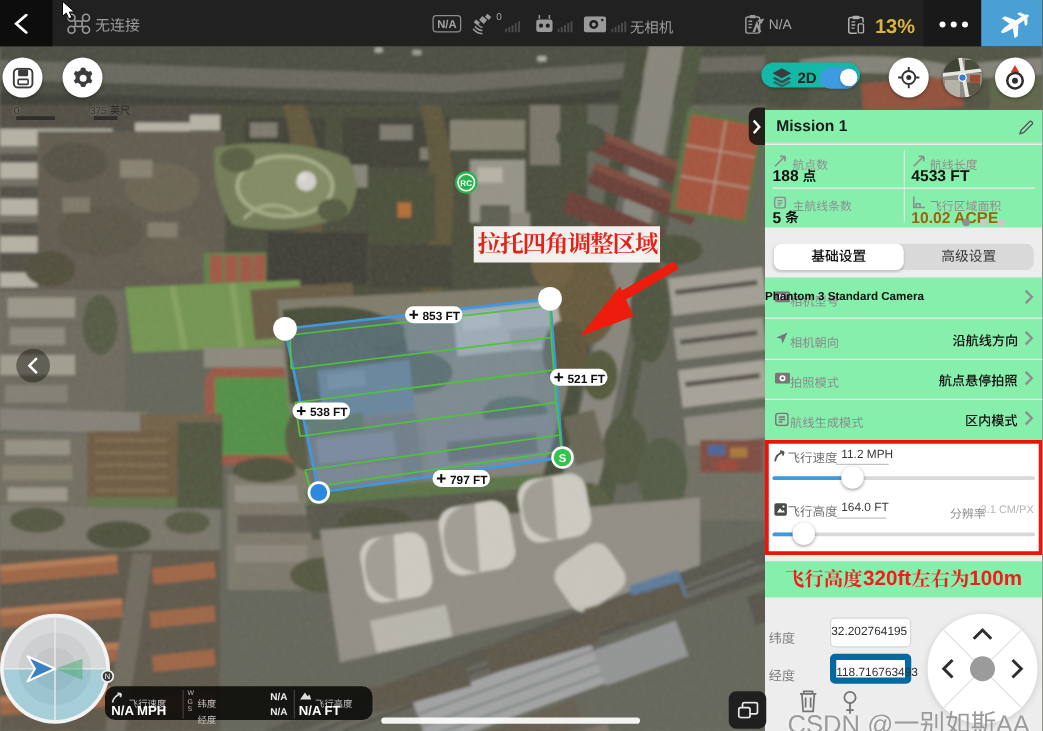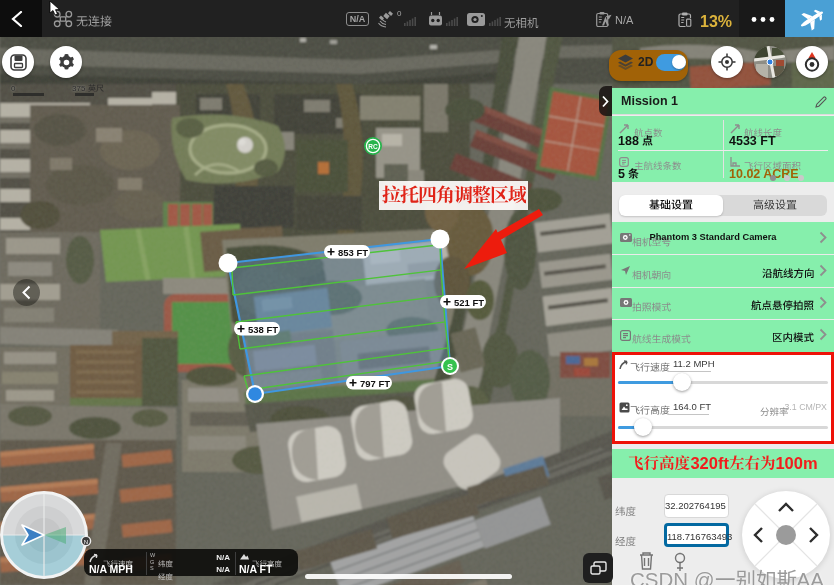--- a/index.html
+++ b/index.html
@@ -530,21 +530,21 @@
     </svg>
 </div>
 
 <div class="abs" style="left:11px;top:84px;color:#2a2a2a;font-size:8px;text-shadow:0 0 2px rgba(255,255,255,.5)">0</div>
 <div class="abs" style="left:72px;top:84px;color:#2a2a2a;font-size:8px;text-shadow:0 0 2px rgba(255,255,255,.5)">375 <svg class="cn" width="16.0" height="9.1" viewBox="0 0 16.0 9.1" style="vertical-align:-2.1px">
       <path d="M3.7 2.0V2.9H1.3V4.8H0.5V5.4H3.4C3.1 6.1 2.3 6.7 0.3 7.2C0.4 7.3 0.6 7.6 0.7 7.7C2.8 7.2 3.7 6.4 4.0 5.6C4.7 6.8 5.8 7.4 7.4 7.7C7.4 7.5 7.6 7.3 7.8 7.2C6.2 6.9 5.1 6.4 4.6 5.4H7.6V4.8H6.8V2.9H4.3V2.0ZM1.9 4.8V3.5H3.7V4.2C3.7 4.4 3.6 4.6 3.6 4.8ZM6.2 4.8H4.2C4.3 4.6 4.3 4.4 4.3 4.2V3.5H6.2ZM5.1 0.3V1.1H2.8V0.3H2.2V1.1H0.6V1.6H2.2V2.4H2.8V1.6H5.1V2.4H5.7V1.6H7.4V1.1H5.7V0.3Z M9.4 0.7V3.0C9.4 4.3 9.3 6.0 8.3 7.3C8.4 7.4 8.7 7.6 8.8 7.7C9.7 6.6 10.0 5.1 10.0 3.8H12.1C12.6 5.7 13.6 7.1 15.2 7.7C15.3 7.5 15.5 7.2 15.7 7.1C14.1 6.6 13.2 5.4 12.7 3.8H14.9V0.7ZM10.1 1.3H14.3V3.3H10.1V3.0Z" fill="#2a2a2a"></path>
     </svg></div>
 <div class="abs" style="left:13px;top:93px;width:31px;height:2.5px;background:#222;opacity:.75"></div>
 <div class="abs" style="left:75px;top:93px;width:19px;height:2.5px;background:#222;opacity:.75"></div>
 
-<div class="abs" style="left:609px;top:50px;width:79px;height:31px;background:#a16207;border-radius:12px;box-shadow:0 1px 3px rgba(0,0,0,.3)">
+<div class="abs" style="left:609px;top:50px;width:79px;height:20px;background:#14b8a6;border-radius:12px;box-shadow:0 1px 3px rgba(0,0,0,.3)">
 
 <svg class="abs" style="left:8px;top:4px" width="17" height="16" viewBox="0 0 17 16">
       <g fill="#3c3c3c">
         <path d="M8.5,0.5 L16,4.5 L8.5,8.5 L1,4.5 Z"></path>
         <path d="M3,7.5 L1,8.8 L8.5,12.8 L16,8.8 L14,7.5 L8.5,10.5 Z" opacity=".85"></path>
         <path d="M3,10.8 L1,12 L8.5,16 L16,12 L14,10.8 L8.5,13.8 Z" opacity=".6"></path>
       </g>
     </svg>
 
 <div class="abs" style="left:29px;top:5px;font-size:12px;font-weight:bold;color:#222">2D</div>
@@ -670,21 +670,21 @@
 
 <svg class="abs" style="left:8px;top:145px" width="12" height="9" viewBox="0 0 12 9">
       <rect width="12" height="9" rx="1.5" fill="#777"></rect>
       <circle cx="5.3" cy="4.5" r="2.4" fill="#fff"></circle>
       <circle cx="5.3" cy="4.5" r="1.1" fill="#777"></circle>
       <circle cx="9.8" cy="2" r="0.7" fill="#fff"></circle>
     </svg>
 <div class="abs" style="left:20px;top:144px"><svg class="cn" width="39.2" height="11.2" viewBox="0 0 39.2 11.2" style="vertical-align:-2.5px">
         <path d="M5.4 4.0H8.3V5.7H5.4ZM5.4 3.3V1.7H8.3V3.3ZM5.4 6.4H8.3V8.1H5.4ZM4.6 1.0V9.3H5.4V8.7H8.3V9.3H9.1V1.0ZM2.1 0.4V2.5H0.5V3.2H2.0C1.7 4.5 1.0 6.1 0.3 6.9C0.4 7.1 0.6 7.4 0.7 7.6C1.2 6.9 1.7 5.8 2.1 4.7V9.4H2.8V4.9C3.2 5.4 3.6 6.0 3.8 6.3L4.3 5.7C4.0 5.5 3.2 4.4 2.8 4.1V3.2H4.2V2.5H2.8V0.4Z M14.7 1.0V4.1C14.7 5.6 14.5 7.6 13.2 8.9C13.4 9.0 13.7 9.3 13.8 9.4C15.2 8.0 15.4 5.7 15.4 4.1V1.6H17.2V8.0C17.2 8.8 17.3 9.0 17.5 9.1C17.6 9.3 17.8 9.3 18.0 9.3C18.1 9.3 18.4 9.3 18.5 9.3C18.7 9.3 18.9 9.3 19.0 9.2C19.2 9.1 19.3 8.9 19.3 8.6C19.4 8.4 19.4 7.7 19.4 7.1C19.2 7.0 19.0 6.9 18.8 6.8C18.8 7.4 18.8 8.0 18.8 8.2C18.8 8.4 18.7 8.5 18.7 8.6C18.6 8.6 18.6 8.6 18.5 8.6C18.4 8.6 18.3 8.6 18.2 8.6C18.1 8.6 18.1 8.6 18.0 8.6C18.0 8.5 18.0 8.3 18.0 8.0V1.0ZM11.9 0.4V2.5H10.3V3.2H11.8C11.5 4.6 10.8 6.1 10.1 6.9C10.2 7.1 10.4 7.4 10.5 7.6C11.0 6.9 11.5 5.8 11.9 4.6V9.4H12.7V4.9C13.0 5.4 13.5 6.0 13.7 6.3L14.2 5.7C13.9 5.5 13.0 4.4 12.7 4.1V3.2H14.1V2.5H12.7V0.4Z M25.8 1.0V4.2H26.5V1.0ZM27.7 0.5V4.8C27.7 5.0 27.6 5.0 27.5 5.0C27.3 5.0 26.8 5.0 26.3 5.0C26.4 5.2 26.5 5.5 26.5 5.7C27.2 5.7 27.7 5.7 28.0 5.5C28.3 5.4 28.4 5.3 28.4 4.8V0.5ZM23.4 1.4V2.8H22.2V2.7V1.4ZM20.3 2.8V3.4H21.5C21.3 4.1 21.0 4.8 20.2 5.3C20.3 5.4 20.6 5.7 20.7 5.8C21.7 5.2 22.0 4.3 22.1 3.4H23.4V5.6H24.1V3.4H25.2V2.8H24.1V1.4H25.0V0.8H20.6V1.4H21.5V2.7V2.8ZM24.2 5.4V6.5H21.1V7.1H24.2V8.4H20.1V9.1H28.9V8.4H24.9V7.1H27.9V6.5H24.9V5.4Z M31.9 1.5H36.6V2.8H31.9ZM31.2 0.8V3.4H37.4V0.8ZM30.0 4.3V5.0H32.0C31.8 5.6 31.6 6.3 31.4 6.8H36.5C36.3 7.9 36.1 8.4 35.9 8.6C35.8 8.7 35.7 8.7 35.4 8.7C35.2 8.7 34.4 8.7 33.8 8.6C33.9 8.8 34.0 9.1 34.0 9.3C34.7 9.4 35.3 9.4 35.7 9.4C36.0 9.4 36.3 9.3 36.5 9.1C36.9 8.8 37.1 8.1 37.4 6.4C37.4 6.3 37.4 6.1 37.4 6.1H32.5L32.8 5.0H38.5V4.3Z" fill="#8a8a8a"></path>
       </svg></div>
-<div class="abs" style="left:0;top:144px;width:202px;text-align:center;font-size:9.3px;font-weight:bold;color:#111">Phantom 3 Standard Camera</div>
+<div class="abs" style="left:0;top:144px;width:202px;text-align:left;font-size:9.3px;font-weight:bold;color:#111">Phantom 3 Standard Camera</div>
 <svg class="abs" style="left:207px;top:143px" width="8" height="13" viewBox="0 0 8 13">
       <path d="M1.5,1.5 L6.5,6.5 L1.5,11.5" stroke="#8e8e8e" stroke-width="1.8" fill="none"></path>
     </svg>
 
 <svg class="abs" style="left:8px;top:177px" width="11" height="11" viewBox="0 0 11 11">
       <path d="M1,5 L10,1 L6,10 L5,6 Z" fill="#777"></path>
     </svg>
 <div class="abs" style="left:20px;top:177px"><svg class="cn" width="39.2" height="11.2" viewBox="0 0 39.2 11.2" style="vertical-align:-2.5px">
         <path d="M5.4 4.0H8.3V5.7H5.4ZM5.4 3.3V1.7H8.3V3.3ZM5.4 6.4H8.3V8.1H5.4ZM4.6 1.0V9.3H5.4V8.7H8.3V9.3H9.1V1.0ZM2.1 0.4V2.5H0.5V3.2H2.0C1.7 4.5 1.0 6.1 0.3 6.9C0.4 7.1 0.6 7.4 0.7 7.6C1.2 6.9 1.7 5.8 2.1 4.7V9.4H2.8V4.9C3.2 5.4 3.6 6.0 3.8 6.3L4.3 5.7C4.0 5.5 3.2 4.4 2.8 4.1V3.2H4.2V2.5H2.8V0.4Z M14.7 1.0V4.1C14.7 5.6 14.5 7.6 13.2 8.9C13.4 9.0 13.7 9.3 13.8 9.4C15.2 8.0 15.4 5.7 15.4 4.1V1.6H17.2V8.0C17.2 8.8 17.3 9.0 17.5 9.1C17.6 9.3 17.8 9.3 18.0 9.3C18.1 9.3 18.4 9.3 18.5 9.3C18.7 9.3 18.9 9.3 19.0 9.2C19.2 9.1 19.3 8.9 19.3 8.6C19.4 8.4 19.4 7.7 19.4 7.1C19.2 7.0 19.0 6.9 18.8 6.8C18.8 7.4 18.8 8.0 18.8 8.2C18.8 8.4 18.7 8.5 18.7 8.6C18.6 8.6 18.6 8.6 18.5 8.6C18.4 8.6 18.3 8.6 18.2 8.6C18.1 8.6 18.1 8.6 18.0 8.6C18.0 8.5 18.0 8.3 18.0 8.0V1.0ZM11.9 0.4V2.5H10.3V3.2H11.8C11.5 4.6 10.8 6.1 10.1 6.9C10.2 7.1 10.4 7.4 10.5 7.6C11.0 6.9 11.5 5.8 11.9 4.6V9.4H12.7V4.9C13.0 5.4 13.5 6.0 13.7 6.3L14.2 5.7C13.9 5.5 13.0 4.4 12.7 4.1V3.2H14.1V2.5H12.7V0.4Z M21.1 4.9H23.6V5.7H21.1ZM21.1 3.5H23.6V4.3H21.1ZM20.0 7.0V7.7H21.9V9.4H22.6V7.7H24.6V7.0H22.6V6.3H24.3V2.9H22.6V2.1H24.5V1.5H22.6V0.4H21.9V1.5H20.1V2.1H21.9V2.9H20.4V6.3H21.9V7.0ZM27.9 3.9V5.5H25.8C25.8 5.2 25.8 4.8 25.8 4.5V3.9ZM27.9 3.2H25.8V1.5H27.9ZM25.1 0.9V4.5C25.1 5.9 25.0 7.7 23.7 9.0C23.9 9.1 24.2 9.3 24.3 9.4C25.2 8.6 25.5 7.4 25.7 6.2H27.9V8.5C27.9 8.6 27.8 8.7 27.7 8.7C27.5 8.7 27.1 8.7 26.6 8.7C26.7 8.9 26.8 9.2 26.8 9.4C27.5 9.4 27.9 9.4 28.2 9.3C28.5 9.1 28.6 8.9 28.6 8.5V0.9Z M33.7 0.4C33.6 0.9 33.3 1.6 33.1 2.1H30.4V9.4H31.1V2.8H37.6V8.4C37.6 8.6 37.5 8.7 37.3 8.7C37.1 8.7 36.4 8.7 35.7 8.6C35.8 8.9 35.9 9.2 36.0 9.4C36.9 9.4 37.5 9.4 37.8 9.3C38.2 9.2 38.3 8.9 38.3 8.4V2.1H33.9C34.1 1.6 34.4 1.0 34.6 0.5ZM33.1 4.8H35.5V6.7H33.1ZM32.4 4.1V8.1H33.1V7.4H36.2V4.1Z" fill="#8a8a8a"></path>
       </svg></div>
@@ -770,21 +770,21 @@
     </div>
 
 <div class="abs" style="left:3px;top:413px"><svg class="cn" width="21.0" height="12.0" viewBox="0 0 21.0 12.0" style="vertical-align:-2.7px">
         <path d="M0.5 8.7 0.6 9.4C1.6 9.2 2.9 8.8 4.2 8.5L4.1 7.8C2.8 8.1 1.4 8.5 0.5 8.7ZM0.7 4.8C0.8 4.7 1.0 4.7 2.3 4.5C1.9 5.2 1.4 5.7 1.3 5.9C0.9 6.3 0.7 6.6 0.5 6.6C0.6 6.8 0.7 7.2 0.7 7.3C0.9 7.2 1.3 7.1 3.8 6.5C3.8 6.4 3.8 6.1 3.8 5.9L1.8 6.3C2.5 5.4 3.3 4.2 4.0 3.0L3.4 2.7C3.2 3.0 3.0 3.4 2.7 3.8L1.4 3.9C2.0 3.0 2.6 1.9 3.1 0.8L2.4 0.4C2.0 1.7 1.2 3.1 1.0 3.4C0.8 3.8 0.6 4.0 0.4 4.1C0.5 4.3 0.6 4.6 0.7 4.8ZM6.5 0.4V1.8H4.3V2.6H6.5V3.7H4.5V4.5H6.5V5.7H4.1V6.4H6.5V10.1H7.3V6.4H9.2C9.1 7.7 9.0 8.2 8.9 8.3C8.8 8.4 8.7 8.4 8.6 8.4C8.5 8.4 8.2 8.4 7.9 8.4C8.0 8.6 8.0 8.9 8.0 9.1C8.4 9.1 8.7 9.1 8.9 9.1C9.2 9.1 9.3 9.0 9.5 8.8C9.7 8.6 9.8 7.8 9.9 6.0C10.0 5.9 10.0 5.7 10.0 5.7H7.3V4.5H9.3V3.7H7.3V2.6H9.7V1.8H7.3V0.4Z M14.6 2.5V3.4H12.9V4.0H14.6V5.8H18.6V4.0H20.3V3.4H18.6V2.5H17.9V3.4H15.3V2.5ZM17.9 4.0V5.2H15.3V4.0ZM18.4 7.1C18.0 7.7 17.3 8.1 16.6 8.4C15.8 8.1 15.2 7.6 14.8 7.1ZM13.0 6.5V7.1H14.4L14.0 7.3C14.4 7.8 15.0 8.3 15.7 8.7C14.7 9.1 13.6 9.3 12.5 9.3C12.6 9.5 12.8 9.8 12.8 10.0C14.1 9.9 15.4 9.6 16.5 9.2C17.6 9.6 18.8 9.9 20.1 10.1C20.2 9.9 20.4 9.6 20.6 9.4C19.4 9.3 18.4 9.1 17.4 8.8C18.4 8.3 19.1 7.6 19.6 6.7L19.1 6.4L19.0 6.5ZM15.5 0.6C15.6 0.8 15.8 1.2 15.9 1.5H11.8V4.3C11.8 5.9 11.7 8.1 10.9 9.7C11.1 9.8 11.4 10.0 11.6 10.1C12.5 8.4 12.6 6.0 12.6 4.3V2.2H20.5V1.5H16.8C16.7 1.1 16.4 0.7 16.3 0.4Z" fill="#7d7d7d"></path>
       </svg></div>
 <div class="abs" style="left:52px;top:406px;width:65px;height:24px;background:#fff;border:1px solid #d8d8d8;border-radius:4px;font-size:9.5px;color:#333;text-align:right;line-height:22px;padding-right:4px">32.202764195</div>
 
 <div class="abs" style="left:3px;top:443px"><svg class="cn" width="21.0" height="12.0" viewBox="0 0 21.0 12.0" style="vertical-align:-2.7px">
         <path d="M0.4 8.6 0.6 9.4C1.5 9.2 2.8 8.8 4.0 8.5L3.9 7.8C2.6 8.1 1.3 8.5 0.4 8.6ZM0.6 4.8C0.8 4.7 1.0 4.7 2.4 4.5C1.9 5.1 1.5 5.7 1.2 5.9C0.9 6.3 0.7 6.5 0.4 6.6C0.5 6.8 0.6 7.2 0.7 7.3C0.9 7.2 1.3 7.1 4.0 6.6C4.0 6.4 4.0 6.1 4.0 5.9L1.9 6.2C2.7 5.3 3.5 4.2 4.3 3.1L3.6 2.6C3.4 3.0 3.1 3.4 2.9 3.8L1.4 3.9C2.1 3.0 2.7 1.9 3.2 0.8L2.5 0.4C2.0 1.7 1.2 3.0 1.0 3.4C0.7 3.8 0.5 4.0 0.3 4.0C0.4 4.3 0.6 4.6 0.6 4.8ZM4.5 1.0V1.7H8.2C7.2 3.1 5.4 4.2 3.7 4.7C3.9 4.9 4.1 5.2 4.2 5.4C5.2 5.0 6.1 4.6 7.0 3.9C7.9 4.4 9.1 5.0 9.7 5.4L10.1 4.7C9.6 4.4 8.5 3.8 7.6 3.5C8.3 2.8 9.0 2.1 9.4 1.2L8.8 0.9L8.7 1.0ZM4.5 5.8V6.5H6.6V9.1H3.9V9.8H10.1V9.1H7.4V6.5H9.6V5.8Z M14.6 2.5V3.4H12.9V4.0H14.6V5.8H18.6V4.0H20.3V3.4H18.6V2.5H17.9V3.4H15.3V2.5ZM17.9 4.0V5.2H15.3V4.0ZM18.4 7.1C18.0 7.7 17.3 8.1 16.6 8.4C15.8 8.1 15.2 7.6 14.8 7.1ZM13.0 6.5V7.1H14.4L14.0 7.3C14.4 7.8 15.0 8.3 15.7 8.7C14.7 9.1 13.6 9.3 12.5 9.3C12.6 9.5 12.8 9.8 12.8 10.0C14.1 9.9 15.4 9.6 16.5 9.2C17.6 9.6 18.8 9.9 20.1 10.1C20.2 9.9 20.4 9.6 20.6 9.4C19.4 9.3 18.4 9.1 17.4 8.8C18.4 8.3 19.1 7.6 19.6 6.7L19.1 6.4L19.0 6.5ZM15.5 0.6C15.6 0.8 15.8 1.2 15.9 1.5H11.8V4.3C11.8 5.9 11.7 8.1 10.9 9.7C11.1 9.8 11.4 10.0 11.6 10.1C12.5 8.4 12.6 6.0 12.6 4.3V2.2H20.5V1.5H16.8C16.7 1.1 16.4 0.7 16.3 0.4Z" fill="#7d7d7d"></path>
       </svg></div>
-<div class="abs" style="left:52px;top:435px;width:65px;height:24px;background:#fff;border:3px solid #0369a1;border-radius:4px;font-size:9.5px;color:#333;text-align:right;line-height:22px;padding-right:4px">118.716763493</div>
+<div class="abs" style="left:52px;top:435px;width:65px;height:24px;background:#fff;border:5px solid #0369a1;border-radius:4px;font-size:9.5px;color:#333;text-align:right;line-height:22px;padding-right:4px">118.716763493</div>
 
 <div class="abs" style="left:130px;top:403px;width:88px;height:88px;border-radius:50%;background:#fff;box-shadow:0 1px 6px rgba(0,0,0,.15)"></div>
 <svg class="abs" style="left:130px;top:403px" width="88" height="88" viewBox="0 0 88 88">
 <path d="M13,13 L75,75 M75,13 L13,75" stroke="#e4e4e4" stroke-width="1.2"></path>
 <path d="M37,20 L44,13 L51,20" stroke="#2d2d2d" stroke-width="2.4" fill="none"></path>
 <path d="M20,37 L13,44 L20,51" stroke="#2d2d2d" stroke-width="2.4" fill="none"></path>
 <path d="M68,37 L75,44 L68,51" stroke="#2d2d2d" stroke-width="2.4" fill="none"></path>
 <circle cx="44" cy="44" r="10" fill="#9b9b9b"></circle>
 </svg>
 </div>

